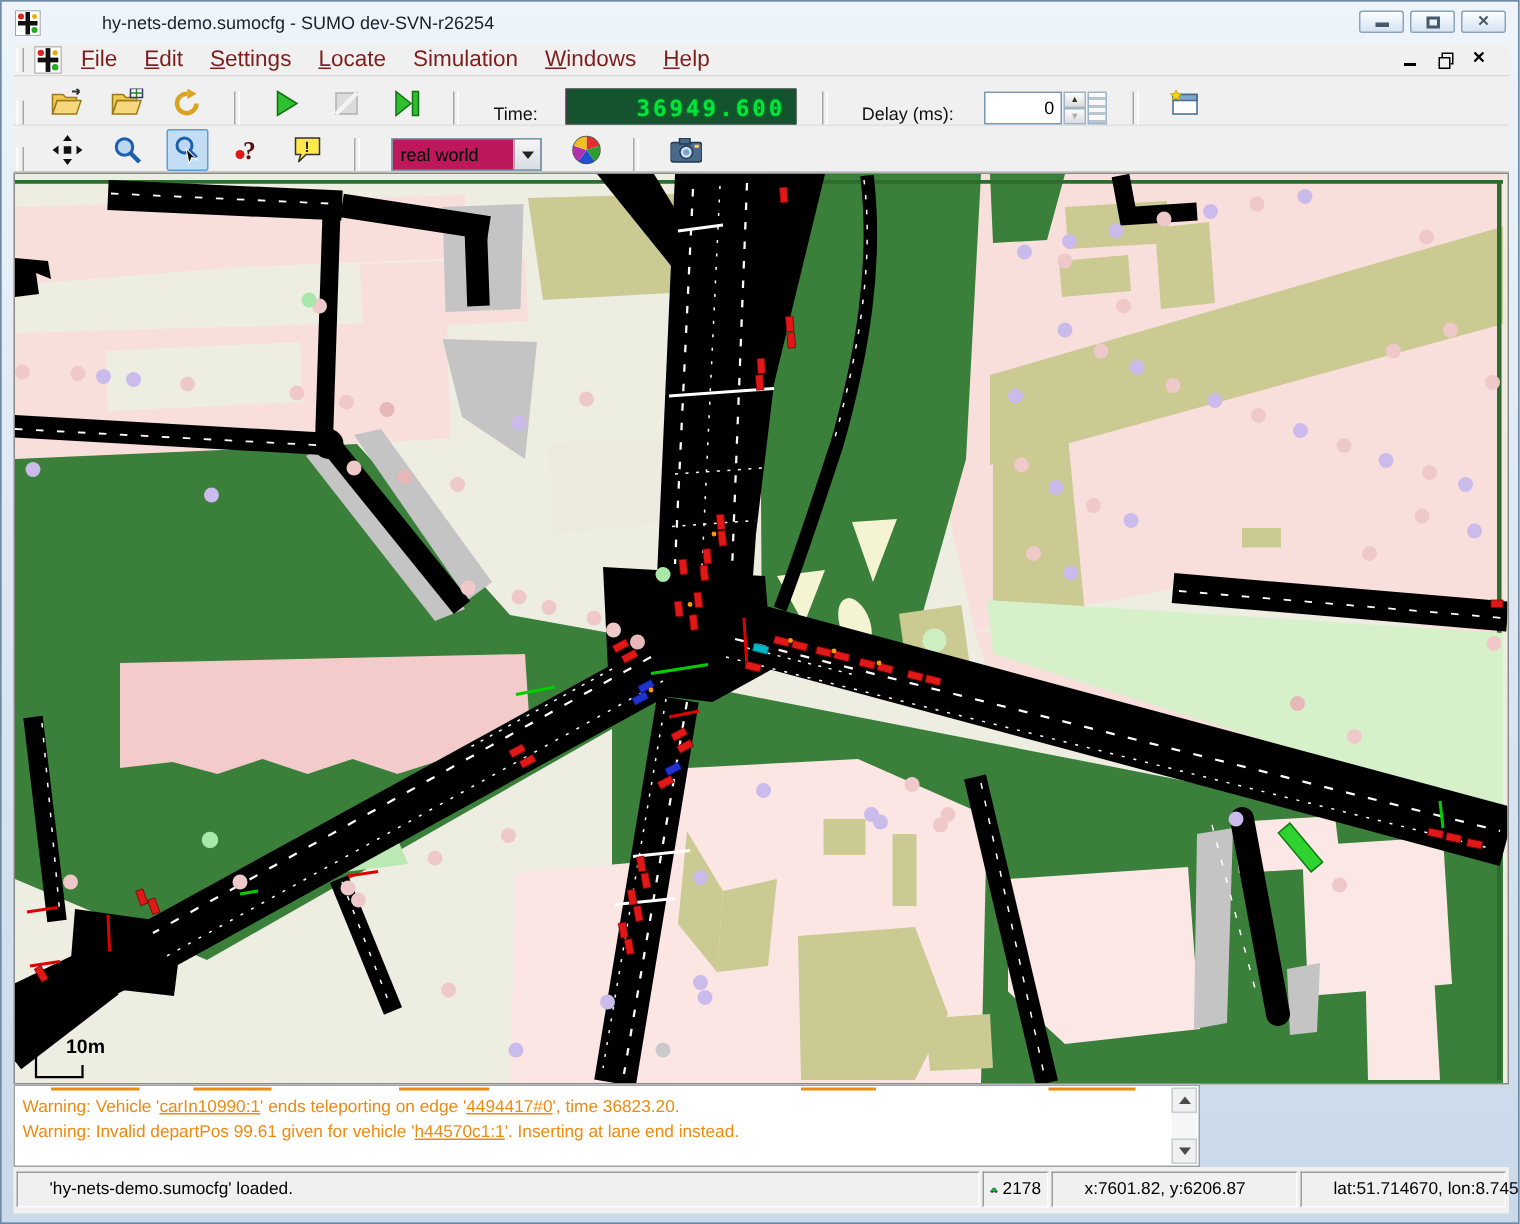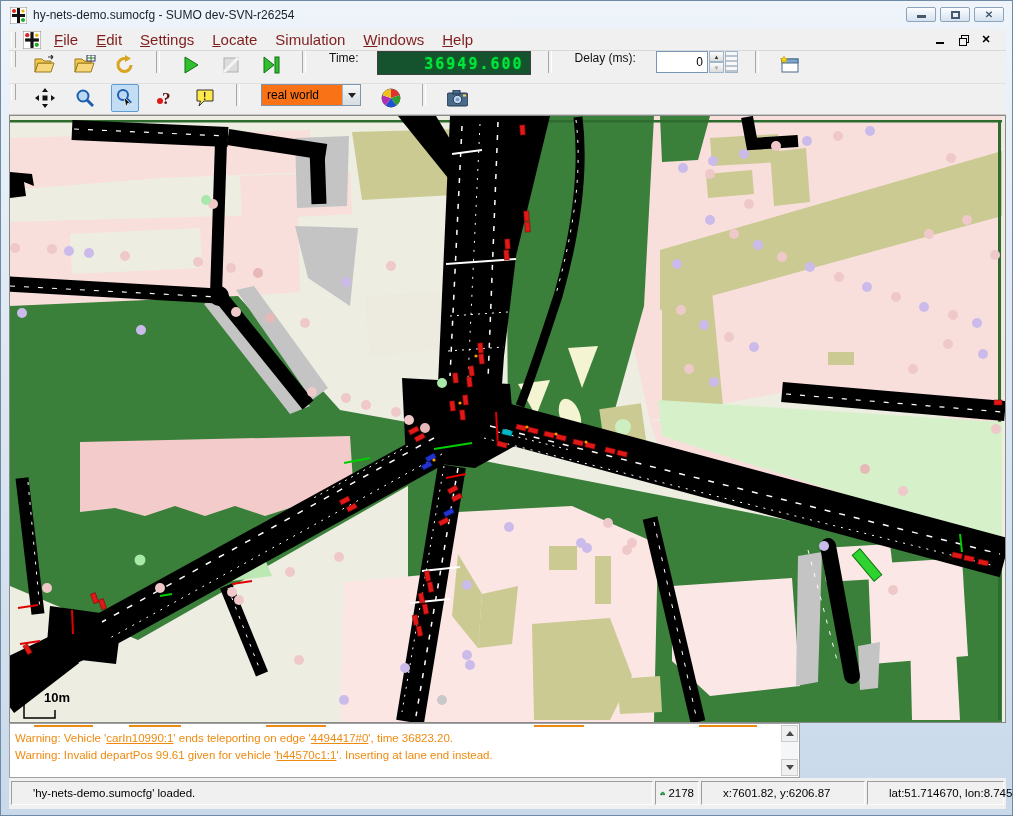--- a/index.html
+++ b/index.html
@@ -1,19 +1,19 @@
 <!DOCTYPE html>
 <html><head>
 <meta charset="utf-8">
 <style>
   html,body{margin:0;padding:0;background:#9aa7b4;font-family:"Liberation Sans",sans-serif;}
   .window{position:relative;width:1013px;height:816px;background:linear-gradient(#eef4fa,#c9d9ea);
           border:1px solid #6f8aa5;box-sizing:border-box;overflow:hidden;}
   
-  .titlebar{position:absolute;left:0;top:0;width:100%;height:28px;display:flex;align-items:center;padding-left:9px;box-sizing:border-box;}
+  .titlebar{position:absolute;left:0;top:0;width:100%;height:28px;display:flex;align-items:center;padding-left:9px;box-sizing:border-box;gap:35px;}
   .app-icon{width:17px;height:17px;margin-right:6px;flex:0 0 auto;}
   .title-text{font-size:12px;color:#17202b;white-space:nowrap;}
   .caption-buttons{position:absolute;right:8px;top:6px;display:flex;gap:4px;}
   .cap-btn{width:30px;height:15px;border:1px solid #8ca3ba;border-radius:2px;background:linear-gradient(#fdfeff,#d4e2f0);
            display:flex;align-items:center;justify-content:center;box-sizing:border-box;}
   .glyph-min{width:9px;height:3px;background:#45586c;margin-top:4px;}
   .glyph-max{width:9px;height:8px;border:2px solid #45586c;box-sizing:border-box;}
   .glyph-close{font-size:10px;font-weight:bold;color:#45586c;line-height:1;}
   
   .menubar{position:absolute;left:8px;top:28px;width:997px;height:22px;background:#f0f0f0;display:flex;align-items:center;
@@ -23,38 +23,38 @@
   .menu-item{font-size:15px;color:#7f1d1d;padding:2px 9px;white-space:nowrap;}
   .menu-item u{text-decoration:underline;}
   .mdi-buttons{margin-left:auto;display:flex;gap:3px;margin-right:10px;}
   .mdi-btn{width:18px;height:15px;background:#f0f0f0;border:1px solid #f0f0f0;display:flex;align-items:center;justify-content:center;}
   .mdi-min{width:8px;height:2px;background:#000;margin-top:7px;}
   .mdi-restore{position:relative;width:9px;height:9px;}
   .mdi-restore:before{content:"";position:absolute;left:2px;top:0;width:6px;height:6px;border:1px solid #000;}
   .mdi-restore:after{content:"";position:absolute;left:0;top:3px;width:6px;height:6px;border:1px solid #000;background:#f0f0f0;}
   .mdi-close{font-size:11px;font-weight:bold;color:#000;line-height:1;}
   
-  .toolbar{position:absolute;left:8px;width:997px;background:#f0f0f0;display:flex;align-items:flex-start;box-sizing:border-box;gap:12px;}
+  .toolbar{position:absolute;left:8px;width:997px;background:#f0f0f0;display:flex;align-items:flex-end;box-sizing:border-box;gap:12px;}
   .tb1{top:50px;height:33px;border-bottom:1px solid #e0e0e0;}
   .tb2{top:83px;height:31px;border-bottom:1px solid #c8c8c8;}
   .tb-btn{width:26px;height:26px;display:flex;align-items:center;justify-content:center;border:1px solid transparent;border-radius:2px;flex:0 0 auto;}
   .tb-btn.pressed{background:#c3ddf5;border:1px solid #5f9cd4;}
   .tb-sep{width:2px;height:22px;border-left:1px solid #a8a8a8;border-right:1px solid #fff;margin:0 5px;flex:0 0 auto;}
   .tb-label{font-size:12px;color:#111;margin:0 6px;white-space:nowrap;}
   .lcd{width:154px;height:24px;background:#14532d;color:#00e63c;font-family:"DejaVu Sans Mono",monospace;
        font-size:15px;font-weight:bold;letter-spacing:2px;text-align:right;line-height:24px;padding-right:6px;box-sizing:border-box;
        text-shadow:0 0 2px #00a020;border:1px solid #404040;}
   .spin{display:flex;align-items:stretch;height:22px;margin-left:2px;}
   .spin-field{width:52px;background:#fff;border:1px solid #7a96b5;font-size:12px;text-align:right;
               padding:3px 4px 0 0;box-sizing:border-box;color:#000;}
   .spin-arrows{display:flex;flex-direction:column;width:15px;margin-left:1px;}
   .spin-up,.spin-down{flex:1;background:linear-gradient(#fcfcfc,#dcdcdc);border:1px solid #9fb4c8;display:flex;align-items:center;justify-content:center;font-size:6px;color:#333;box-sizing:border-box;}
   .spin-down{color:#aaa;}
   .spin-dial{width:13px;margin-left:1px;border:1px solid #9fb4c8;background:repeating-linear-gradient(#f8f8f8 0 3px,#b9c4ce 3px 5px);box-sizing:border-box;}
-  .combo{display:flex;height:22px;width:100px;border:1px solid #8295a8;background:#f97316;align-items:center;margin:0 4px;box-sizing:border-box;}
+  .combo{display:flex;height:22px;width:100px;border:1px solid #8295a8;background:#be185d;align-items:center;margin:0 4px;box-sizing:border-box;}
   .combo-text{flex:1;font-size:12px;padding-left:5px;color:#000;white-space:nowrap;overflow:hidden;}
   .combo-btn{width:17px;height:100%;background:linear-gradient(#f6f6f6,#d8dde2);border-left:1px solid #aab6c0;display:flex;align-items:center;justify-content:center;}
   .combo-arrow{width:0;height:0;border-left:4px solid transparent;border-right:4px solid transparent;border-top:5px solid #222;}
   
   .map{position:absolute;left:8px;top:114px;width:997px;height:608px;border:1px solid #8a8a8a;box-sizing:border-box;background:#ededE2;overflow:hidden;}
   
   .messages{position:absolute;left:8px;top:722px;width:791px;height:55px;background:#fff;border:1px solid #a0a0a0;box-sizing:border-box;overflow:hidden;}
   .msg-partial{position:absolute;left:4px;top:1px;height:3px;width:990px;}
   .msg-dash{position:absolute;top:0;height:2px;background:#ef8a10;}
   .msg-line{position:absolute;left:5px;font-size:11.5px;color:#ef8a10;white-space:nowrap;}

